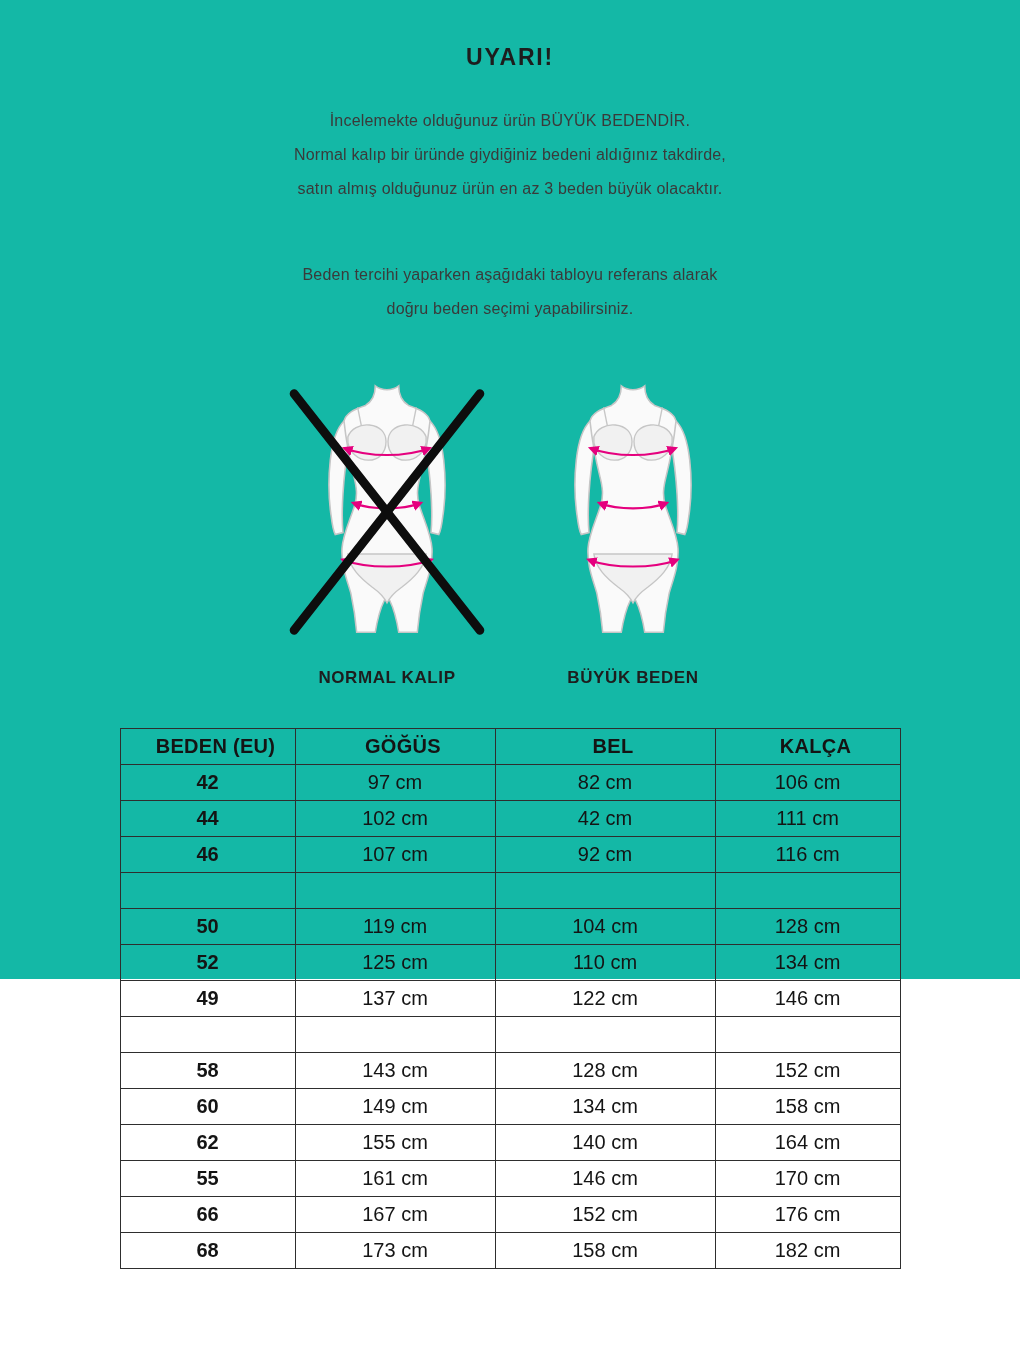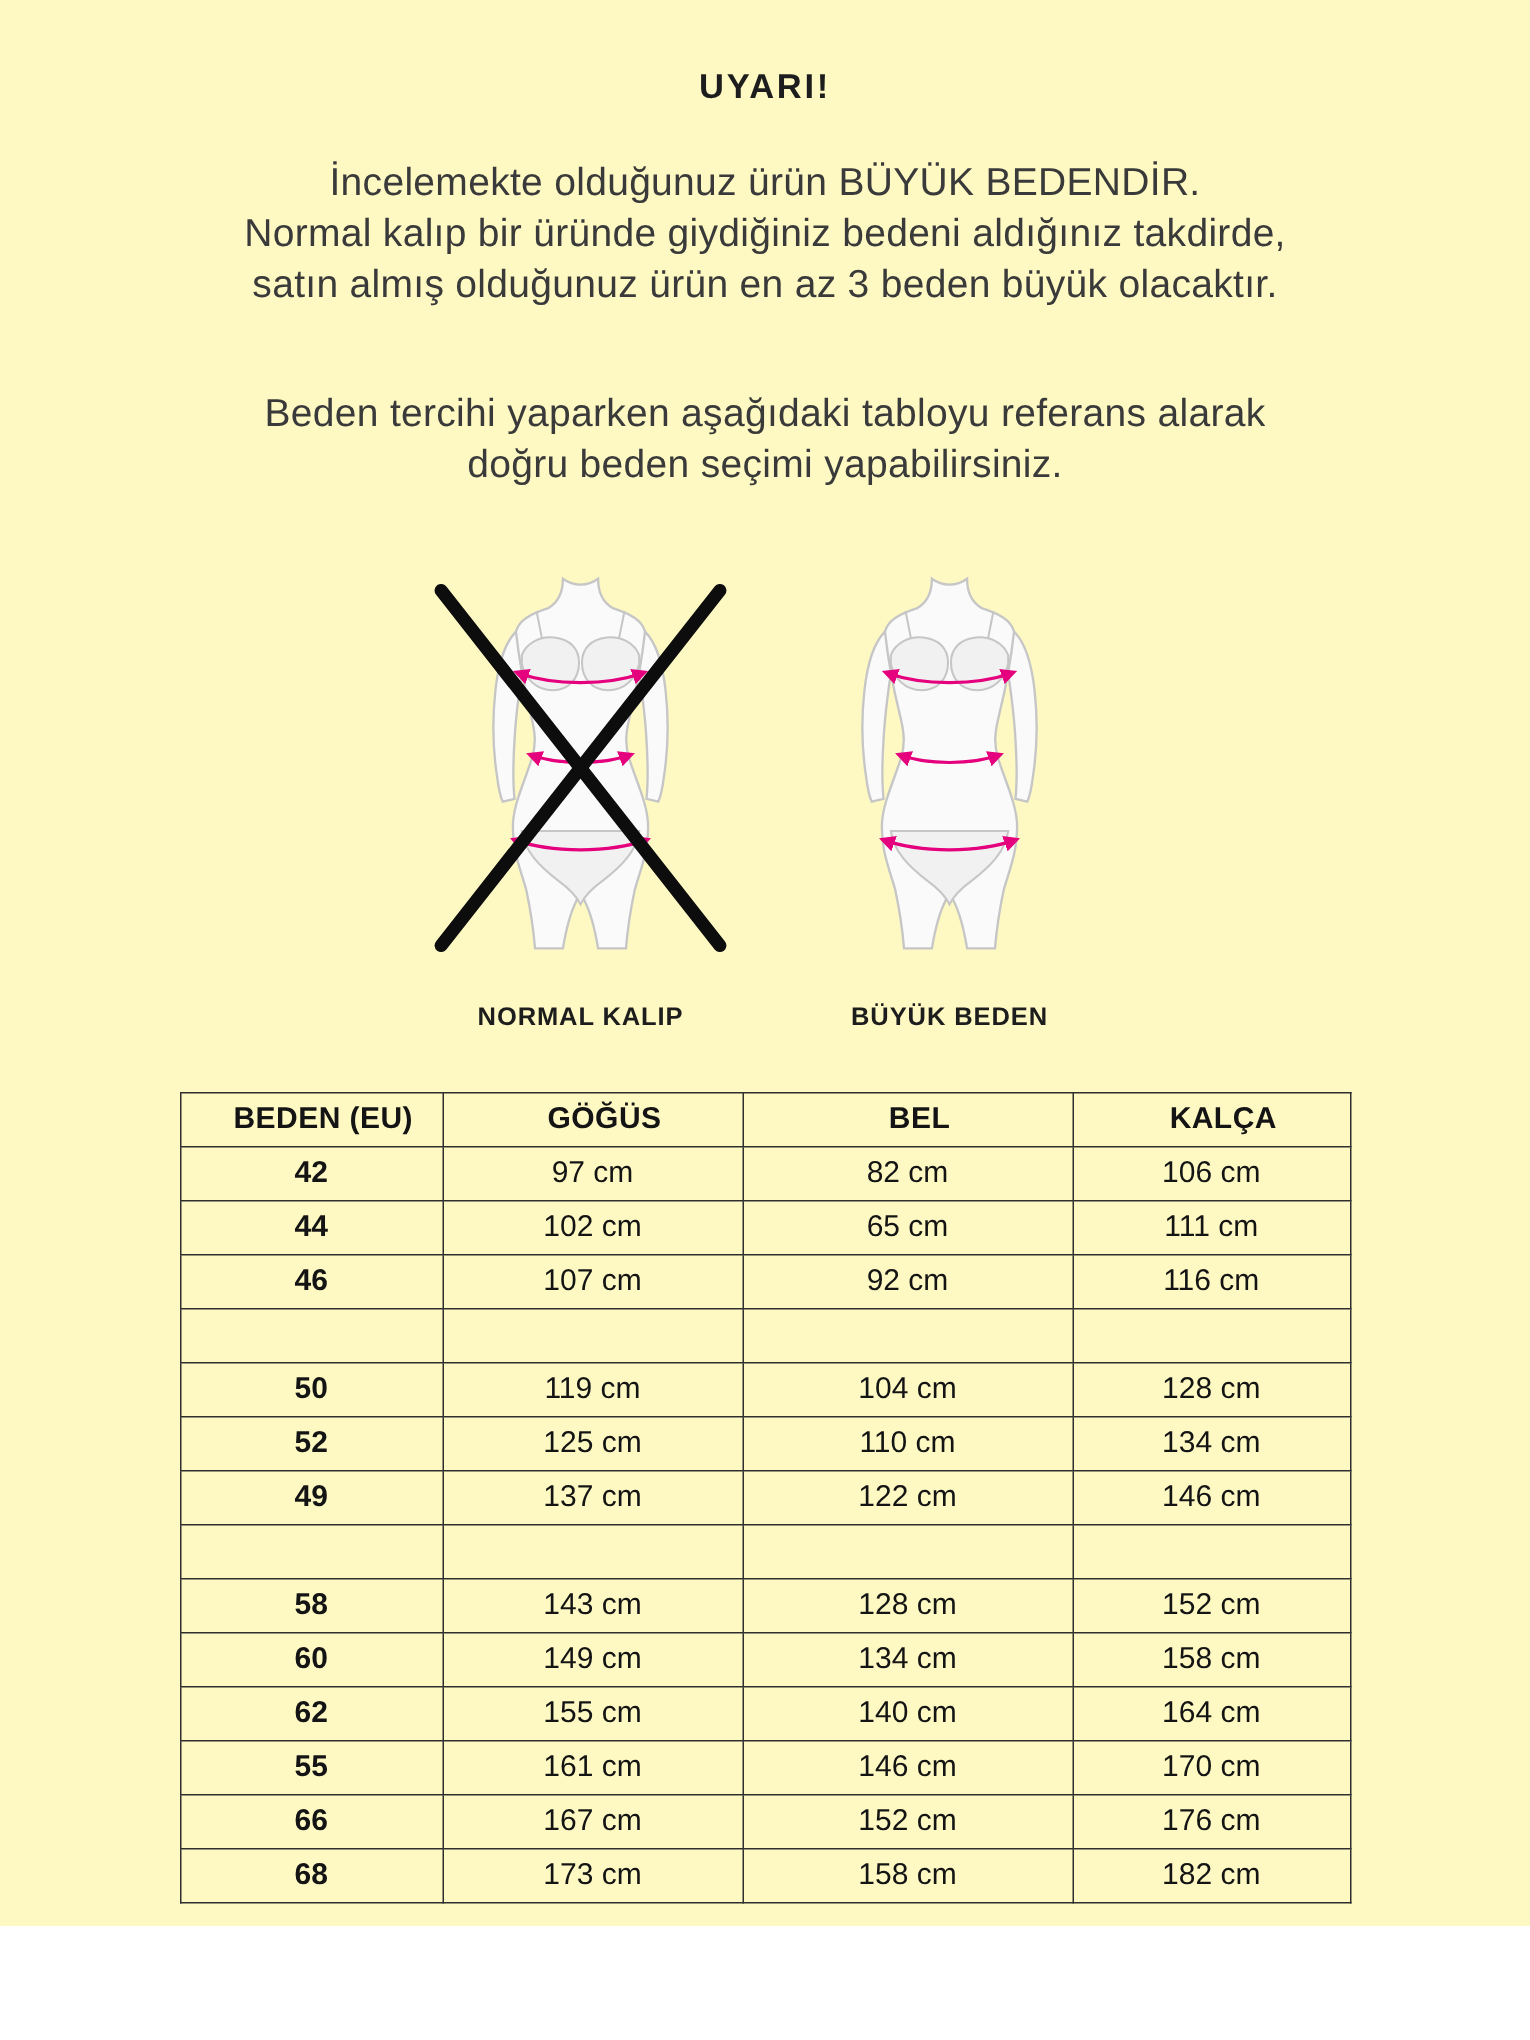--- a/index.html
+++ b/index.html
@@ -1,27 +1,27 @@
 <!DOCTYPE html>
 <html style="--arrow-color: #e5007e; --cross-color: #0d0d0d;"><head>
 <meta charset="utf-8">
 <style>
   * { margin:0; padding:0; box-sizing:border-box; }
   html,body { background:#ffffff; }
   body {
     width:1020px; height:1360px; margin:0 auto; overflow:hidden;
     font-family:"Liberation Sans", sans-serif; color:#333333;
   }
-  .page { width:1020px; height:1284px; background:#fef9c3; }
+  .page { width:1020px; height:979px; background:#14b8a6; }
 
   .title {
     padding-top:44px; text-align:center;
     font-size:23px; font-weight:800; letter-spacing:1.8px; color:#1d1d1d;
   }
-  .para { text-align:center; font-size:26px; line-height:34px; color:#3a3a3a; letter-spacing:0.2px; }
+  .para { text-align:center; font-size:16px; line-height:34px; color:#3a3a3a; letter-spacing:0.2px; }
   .intro { margin-top:33px; }
   .note  { margin-top:52px; }
 
   .figures { margin-top:54px; display:flex; justify-content:center; align-items:flex-start; gap:46px; }
   .figure  { display:flex; flex-direction:column; align-items:center; }
   .torso-svg { width:200px; height:264px; display:block; }
   .fig-label {
     margin-top:24px; font-size:17px; font-weight:700;
     letter-spacing:0.6px; color:#1d1d1d; text-align:center;
   }
@@ -125,21 +125,21 @@
     <tbody>
         <tr>
           <td class="size-col">42</td>
           <td>97 cm</td>
           <td>82 cm</td>
           <td>106 cm</td>
         </tr>
         <tr>
           <td class="size-col">44</td>
           <td>102 cm</td>
-          <td>65 cm</td>
+          <td>42 cm</td>
           <td>111 cm</td>
         </tr>
         <tr>
           <td class="size-col">46</td>
           <td>107 cm</td>
           <td>92 cm</td>
           <td>116 cm</td>
         </tr>
         <tr>
           <td class="size-col"></td>

